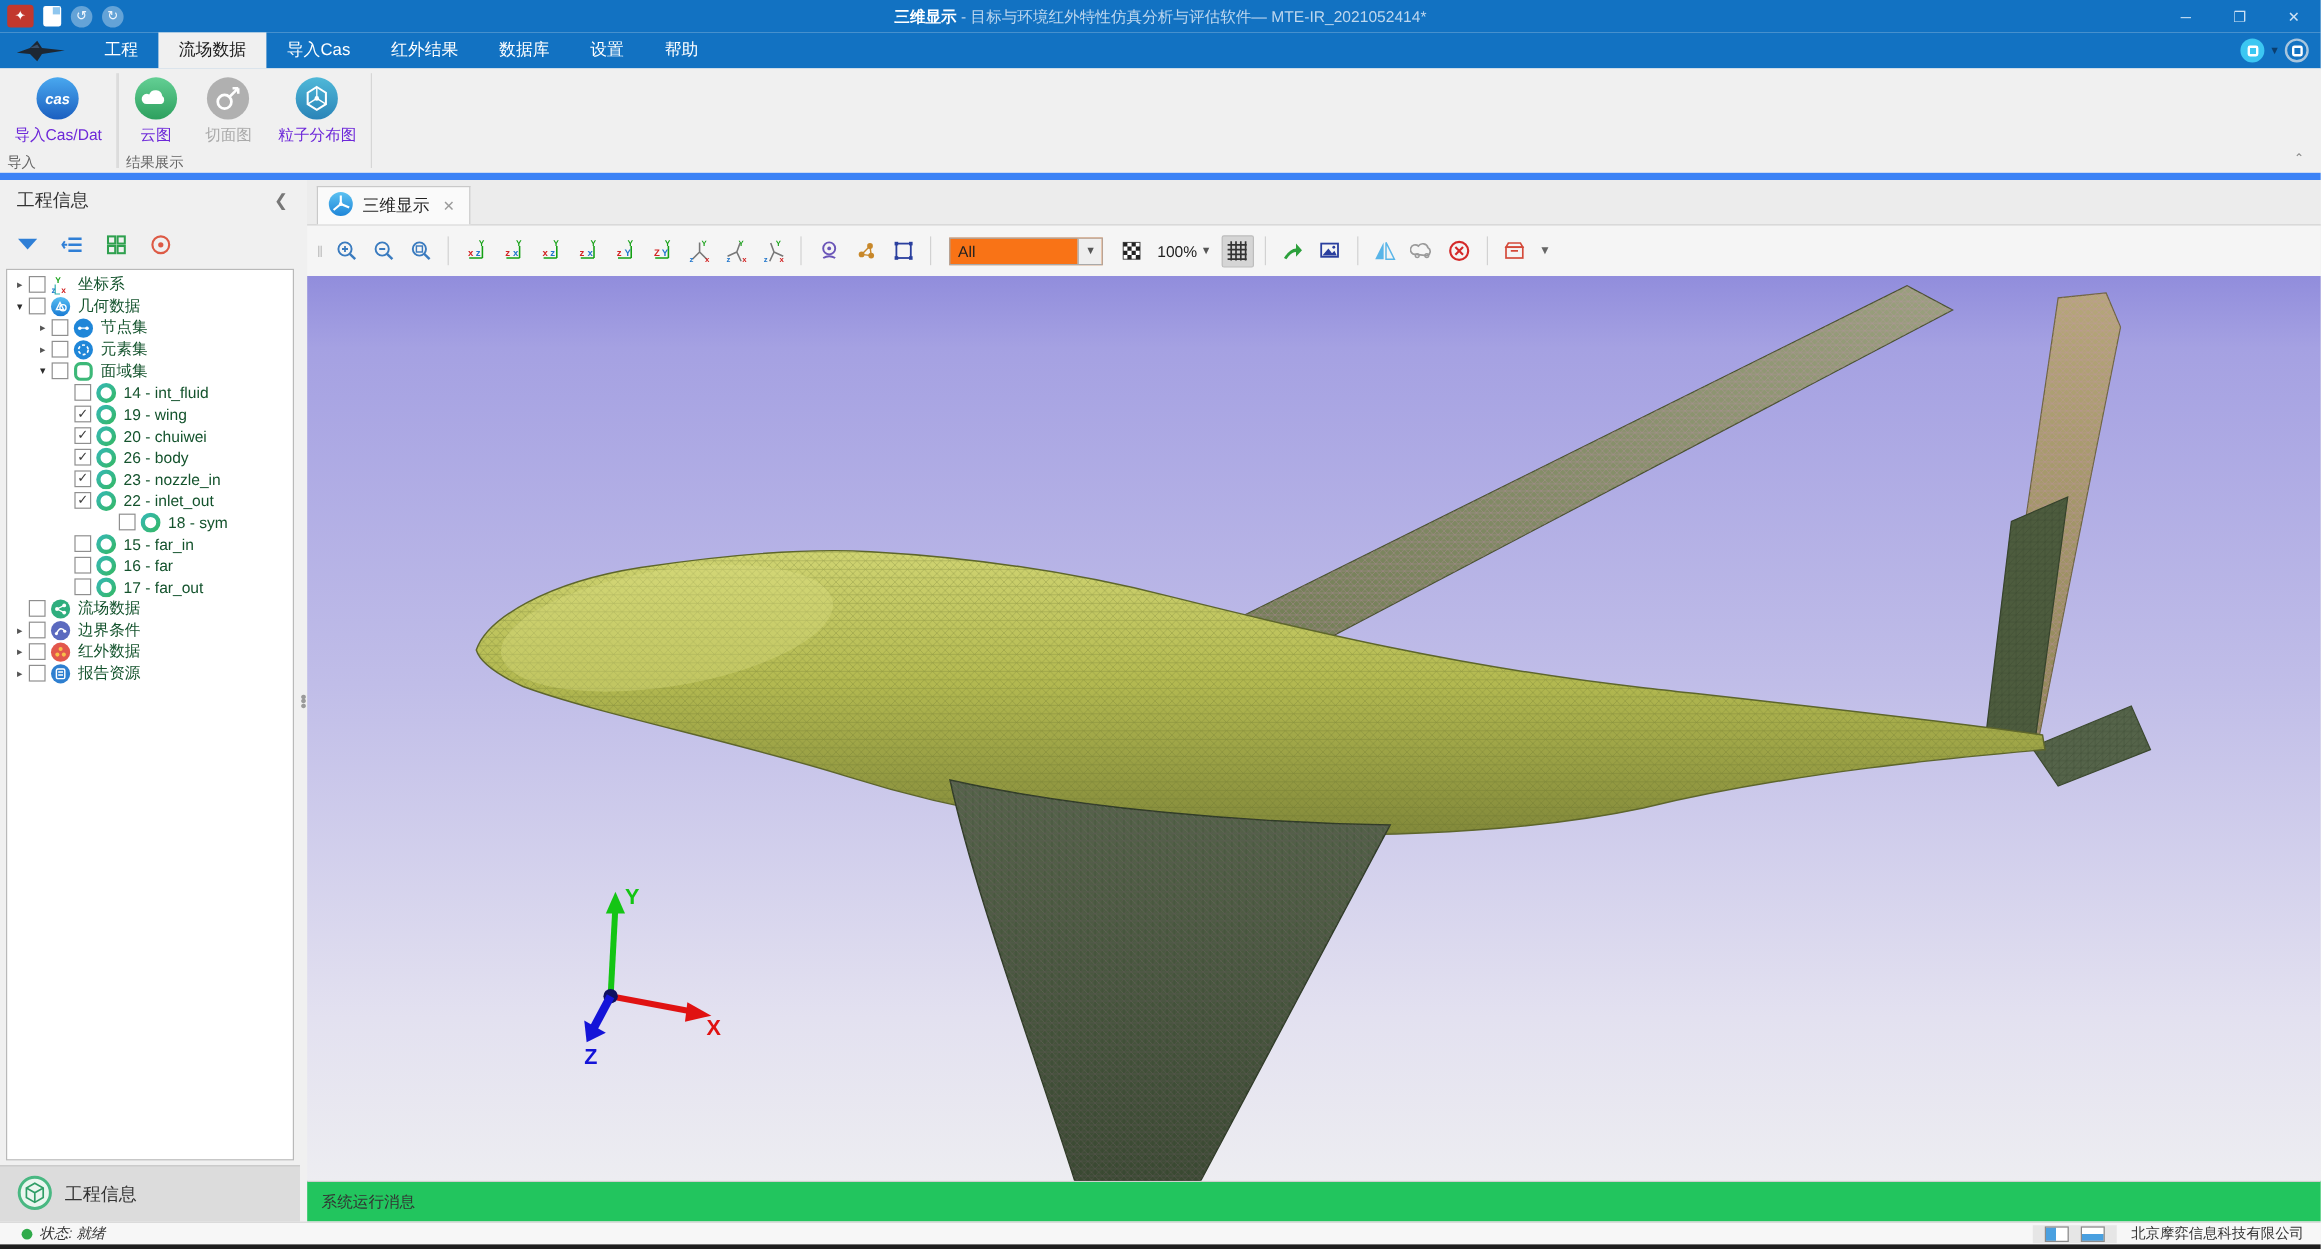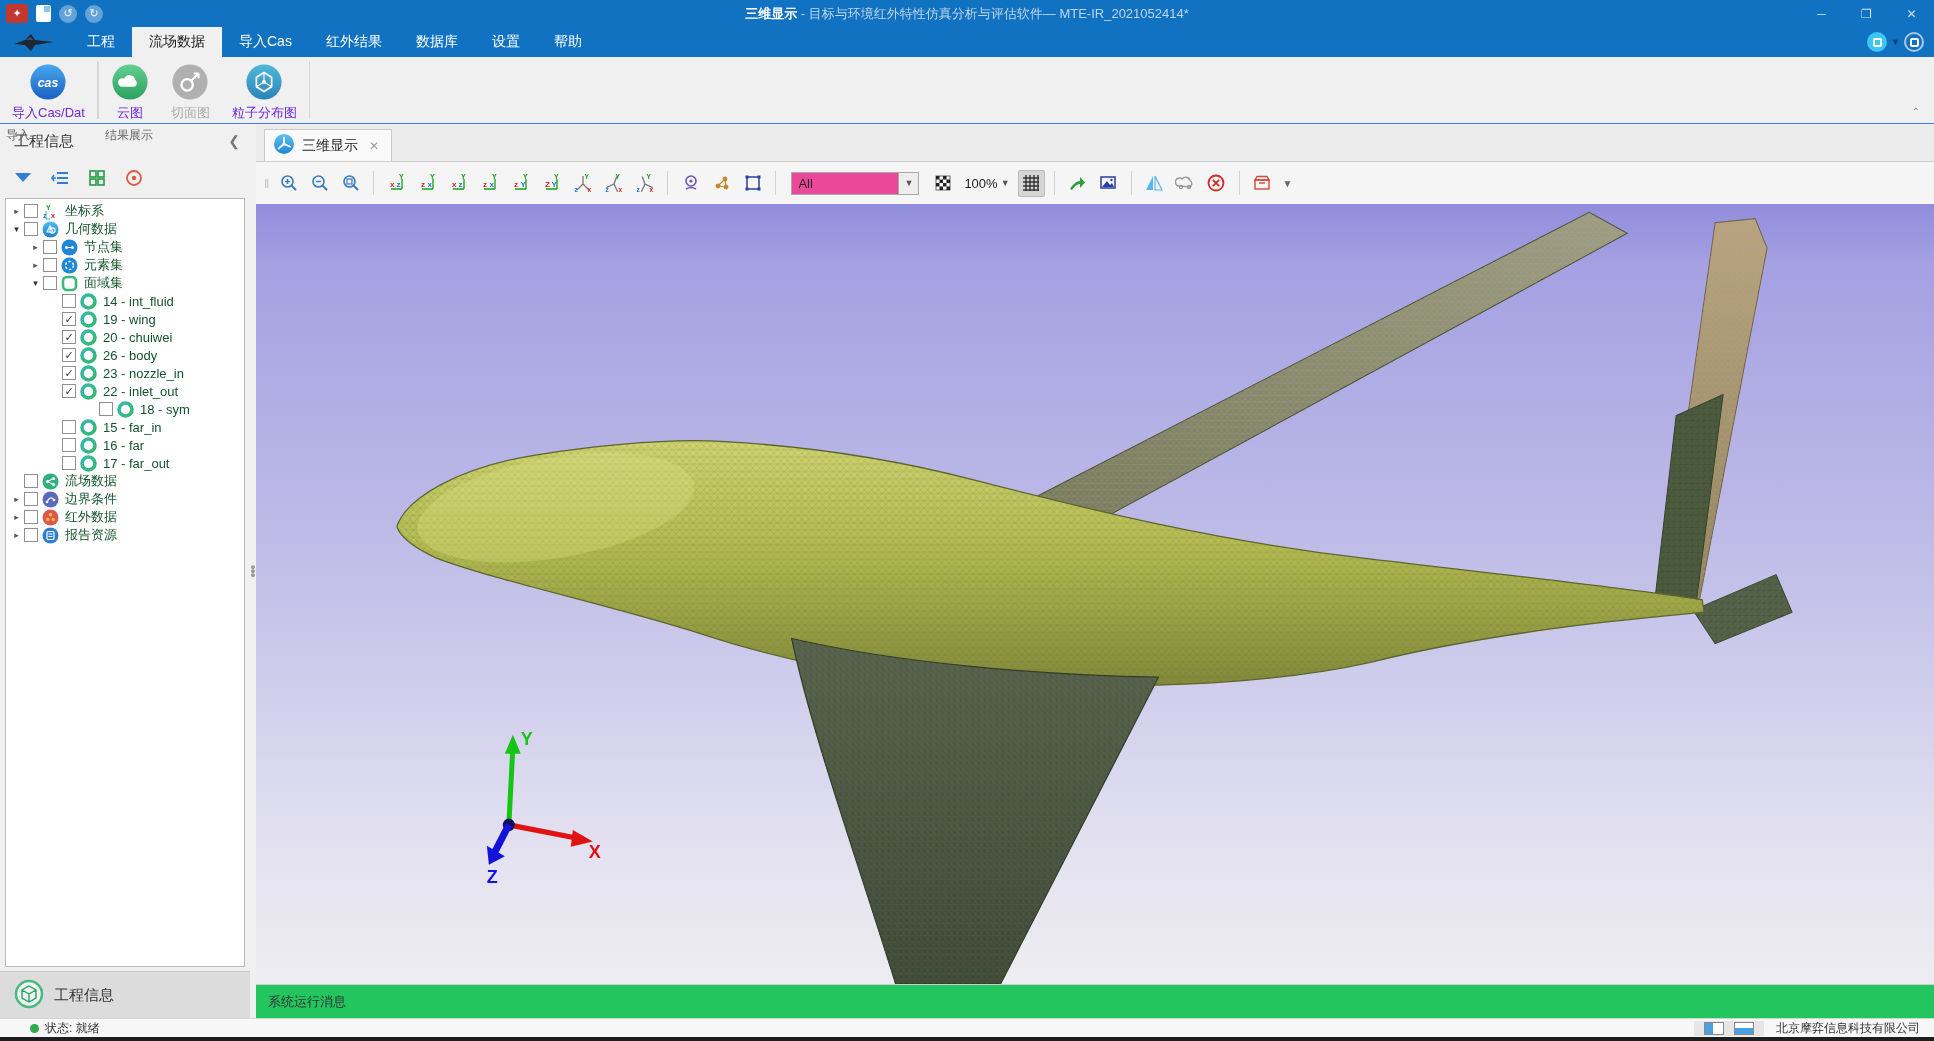--- a/index.html
+++ b/index.html
@@ -25,21 +25,21 @@
   .menu-item { padding:0 17px; display:flex; align-items:center; color:#fff; font-size:14px; cursor:default; }
   .menu-item.active { background:#f0f0f0; color:#1a1a1a; }
   .menu-right { margin-left:auto; display:flex; align-items:center; gap:4px; padding-right:10px; }
   .theme-btn { width:20px; height:20px; border-radius:50%; display:flex; align-items:center; justify-content:center; }
   .theme-btn.b1 { background:#3cc7f2; }
   .theme-btn.b2 { background:#1272c2; border:2px solid #a9c6de; }
   .theme-btn .sq { width:9px; height:9px; border:2px solid #fff; border-radius:2px; }
   .menu-caret { color:#0b3e6e; font-size:9px; }
 
   
-  .ribbon { height:67px; background:#f0f0f0; border-bottom:1px solid #3b82f6; display:flex; flex:none; position:relative; }
+  .ribbon { height:93px; background:#f0f0f0; border-bottom:6px solid #3b82f6; display:flex; flex:none; position:relative; }
   .ribbon-group { display:flex; flex-direction:column; padding:4px 6px 0 6px; }
   .ribbon-sep { width:1px; background:#d6d6d6; margin:4px 0; }
   .ribbon-buttons { display:flex; gap:10px; flex:1; }
   .ribbon-btn { display:flex; flex-direction:column; align-items:center; justify-content:flex-start; padding:2px 6px; cursor:default; }
   .ribbon-btn .circ { width:38px; height:38px; }
   .ribbon-btn .lbl { font-size:13px; color:#6d28d9; margin-top:3px; white-space:nowrap; }
   .ribbon-btn.disabled .lbl { color:#aaa; }
   .ribbon-group-label { font-size:12px; color:#666; padding:3px 0 5px; }
   .ribbon-collapse { position:absolute; right:14px; bottom:6px; color:#888; font-size:10px; }
 
@@ -71,35 +71,35 @@
   .tabbar { height:38px; flex:none; background:#ececec; border-bottom:1px solid #cccccc; display:flex; align-items:flex-end; padding-left:8px; }
   .tab { height:32px; background:#fafafa; border:1px solid #c9c9c9; border-bottom:none; display:flex; align-items:center; gap:7px; padding:0 12px 0 8px; }
   .tab .lbl { font-size:14px; color:#222; }
   .tab .close { color:#9a9a9a; font-size:12px; margin-left:4px; }
 
   .vp-toolbar { height:42px; flex:none; background:#f5f5f5; display:flex; align-items:center; gap:4px; padding:0 8px; }
   .grip { color:#c0c0c0; font-size:13px; margin-right:2px; }
   .tb-btn { width:27px; height:27px; border-radius:2px; display:flex; align-items:center; justify-content:center; flex:none; }
   .tb-btn.pressed { background:#d5d5d5; border:1px solid #bdbdbd; }
   .tb-sep { width:1px; height:24px; background:#d2d2d2; margin:0 5px; flex:none; }
-  .tb-combo { width:128px; height:23px; background:#ec4899; border:1px solid #a9a9a9; display:flex; align-items:center; flex:none; margin:0 6px; }
+  .tb-combo { width:128px; height:23px; background:#f97316; border:1px solid #a9a9a9; display:flex; align-items:center; flex:none; margin:0 6px; }
   .tb-combo .val { flex:1; padding-left:6px; font-size:13px; color:#222; }
   .tb-combo .dd { width:20px; height:21px; background:#eee; border-left:1px solid #a9a9a9; display:flex; align-items:center; justify-content:center; color:#555; font-size:9px; }
   .tb-zoom { display:flex; align-items:center; gap:3px; font-size:13px; color:#222; margin:0 4px; flex:none; }
   .tb-caretbtn { width:16px; height:24px; display:flex; align-items:center; justify-content:center; color:#666; font-size:10px; flex:none; }
 
   .viewport { flex:1; min-height:0; position:relative;
               background:linear-gradient(#918ddc 0%, #a5a1e2 8%, #c0bde8 45%, #e3e1f0 82%, #ededf1 100%); }
   .viewport svg.scene { position:absolute; inset:0; width:100%; height:100%; }
 
   .message-bar { height:34px; flex:none; background:#22c55e; border-top:1px solid #cfcfcf; display:flex; align-items:center; padding-left:12px; font-size:13px; color:#333; }
 
   
   .statusbar { height:19px; flex:none; background:#f7f7f7; border-top:1px solid #d4d4d4; display:flex; align-items:center; font-size:12px; color:#333; }
-  .status-left { display:flex; align-items:center; gap:6px; padding-left:30px; }
+  .status-left { display:flex; align-items:center; gap:6px; padding-left:18px;font-style:italic; }
   .status-dot { width:9px; height:9px; border-radius:50%; background:#2faa4a; }
   .status-right { margin-left:auto; display:flex; align-items:center; gap:12px; padding-right:14px; }
   .layout-icons { display:flex; gap:10px; background:#e6e6e6; padding:1px 10px; }
   .li-ic { width:20px; height:13px; border:1px solid #8a8a8a; background:#fff; }
   .li-ic.left  { background:linear-gradient(90deg,#4aa0e0 0 45%,#fff 45%); }
   .li-ic.bottom{ background:linear-gradient(#fff 0 50%,#4aa0e0 50%); }
   .bottom-edge { height:4px; flex:none; background:#1e1e1e; }
 </style>
 </head>
 <body>

